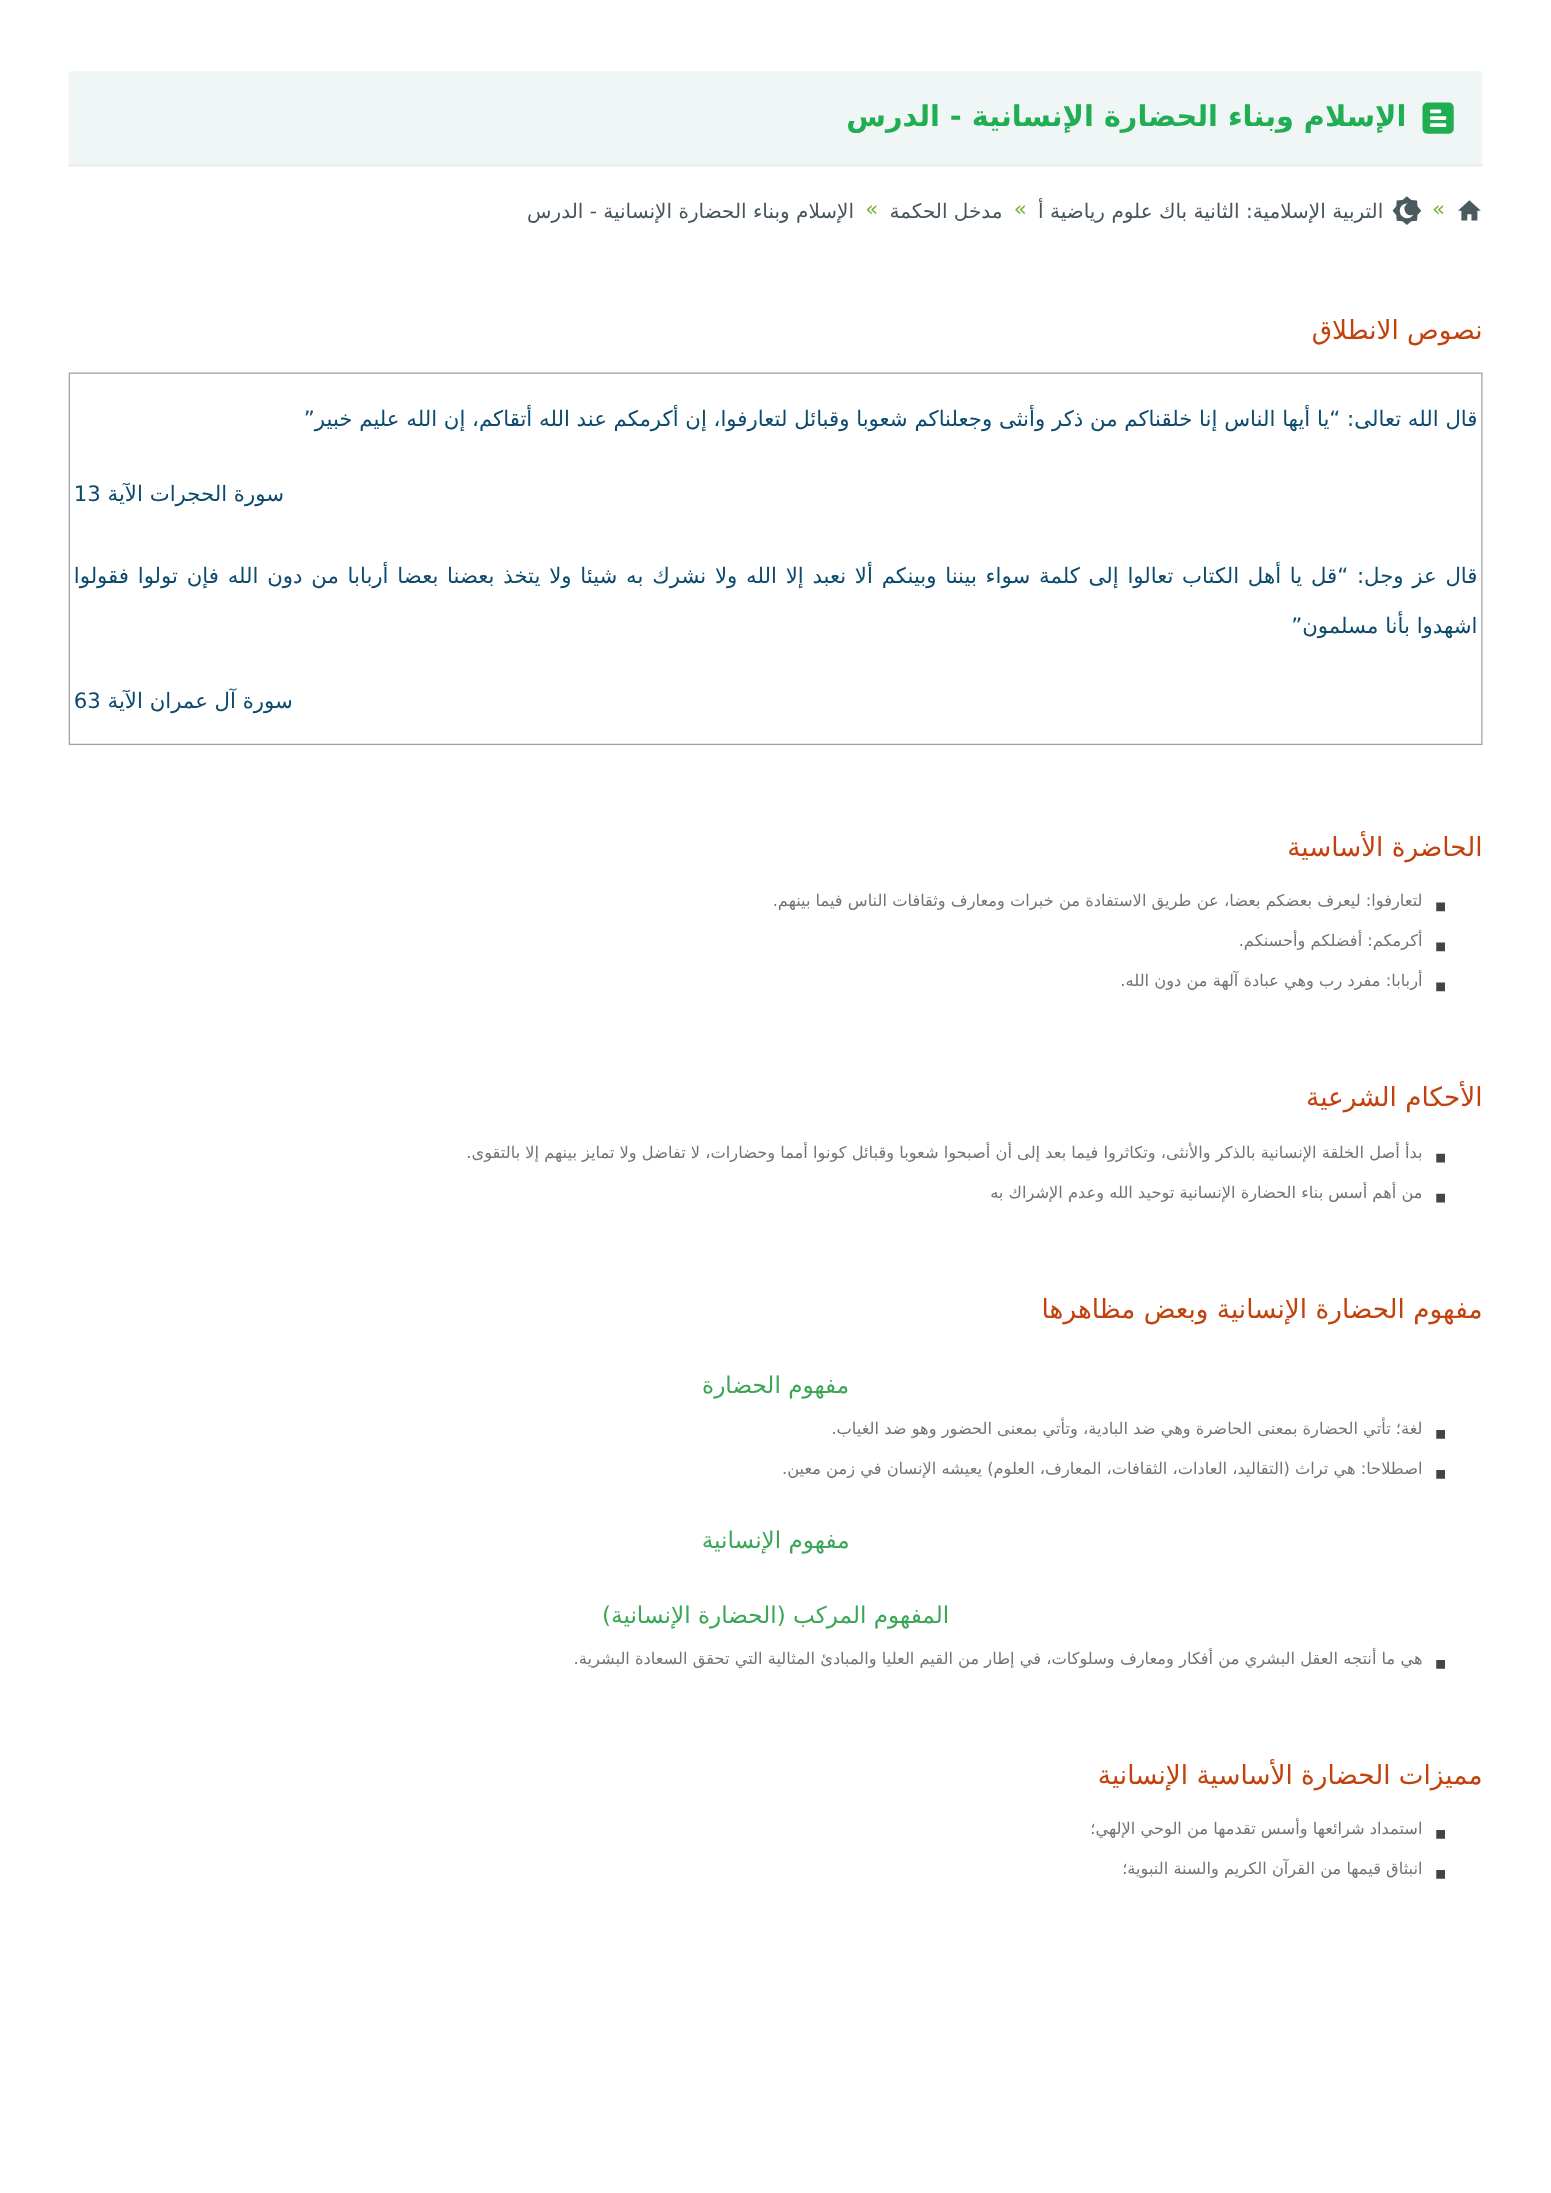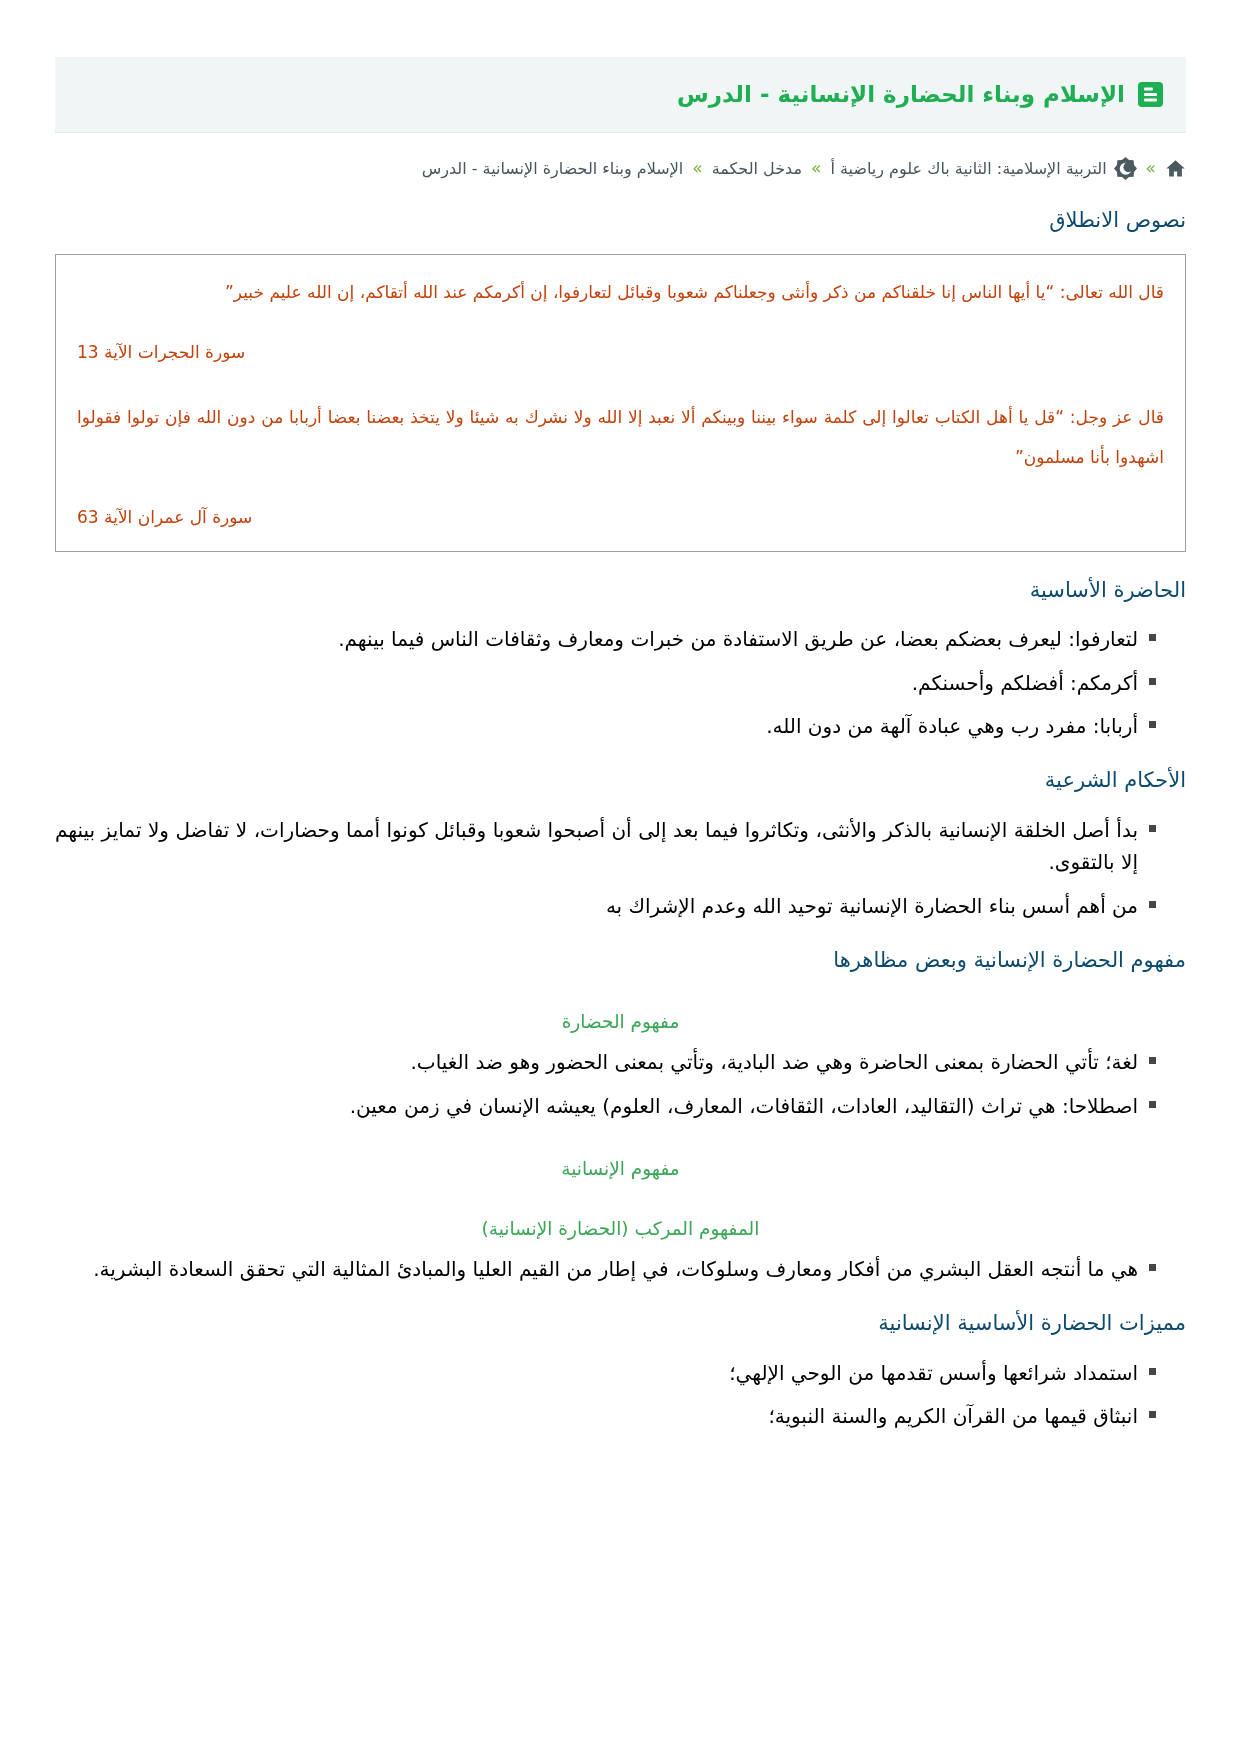--- a/index.html
+++ b/index.html
@@ -23,42 +23,42 @@
   .lesson-icon{display:inline-flex;flex:0 0 auto;}
   
   .breadcrumb{
     width:1131px;margin:22px auto 0;display:flex;align-items:center;
     gap:9px;font-size:16px;color:#47565c;line-height:1.6;
   }
   .crumb-sep{color:#7ab23f;font-size:17px;}
   .crumb-link{color:#47565c;text-decoration:none;display:flex;align-items:center;gap:7px;cursor:pointer;}
   
   h2.sec{
-    font-size:21px;font-weight:normal;color:#0c4a6e;
-    margin:24px 0 18px;line-height:1.4;
+    font-size:21px;font-weight:normal;color:#c2410c;
+    margin:68px 0 18px;line-height:1.4;
   }
   h3.subsec{
     font-size:18.5px;font-weight:normal;color:#3aa656;
     margin:34px 0 10px;line-height:1.4;text-align:center;
   }
   
   .quote-box{
     border:1px solid #9aa0a3;
-    padding:4px 21px 14px;
-    font-size:17px;color:#c2410c;
+    padding:4px 3px 14px;
+    font-size:17px;color:#0c4a6e;
     box-sizing:border-box;
   }
   .quote-text{margin:14px 0 26px;line-height:2.35;text-align:justify;}
   .quote-source{margin:4px 0 32px;text-align:left;line-height:1.6;}
   .quote-source:last-child{margin-bottom:6px;}
   
   ul.bullets{list-style:none;margin:0 0 12px;padding:0 30px 0 0;}
   ul.bullets li{
     display:flex;align-items:flex-start;gap:11px;
-    font-size:20px;line-height:1.62;color:#000000;
+    font-size:13px;line-height:1.62;color:#737373;
     margin:11px 0;text-align:justify;
   }
   .bullet-marker{
     flex:0 0 auto;width:7px;height:7px;background:#40464a;margin-top:11px;
   }
   li .li-text{flex:1 1 auto;}
 </style>
 </head>
 <body>
 

